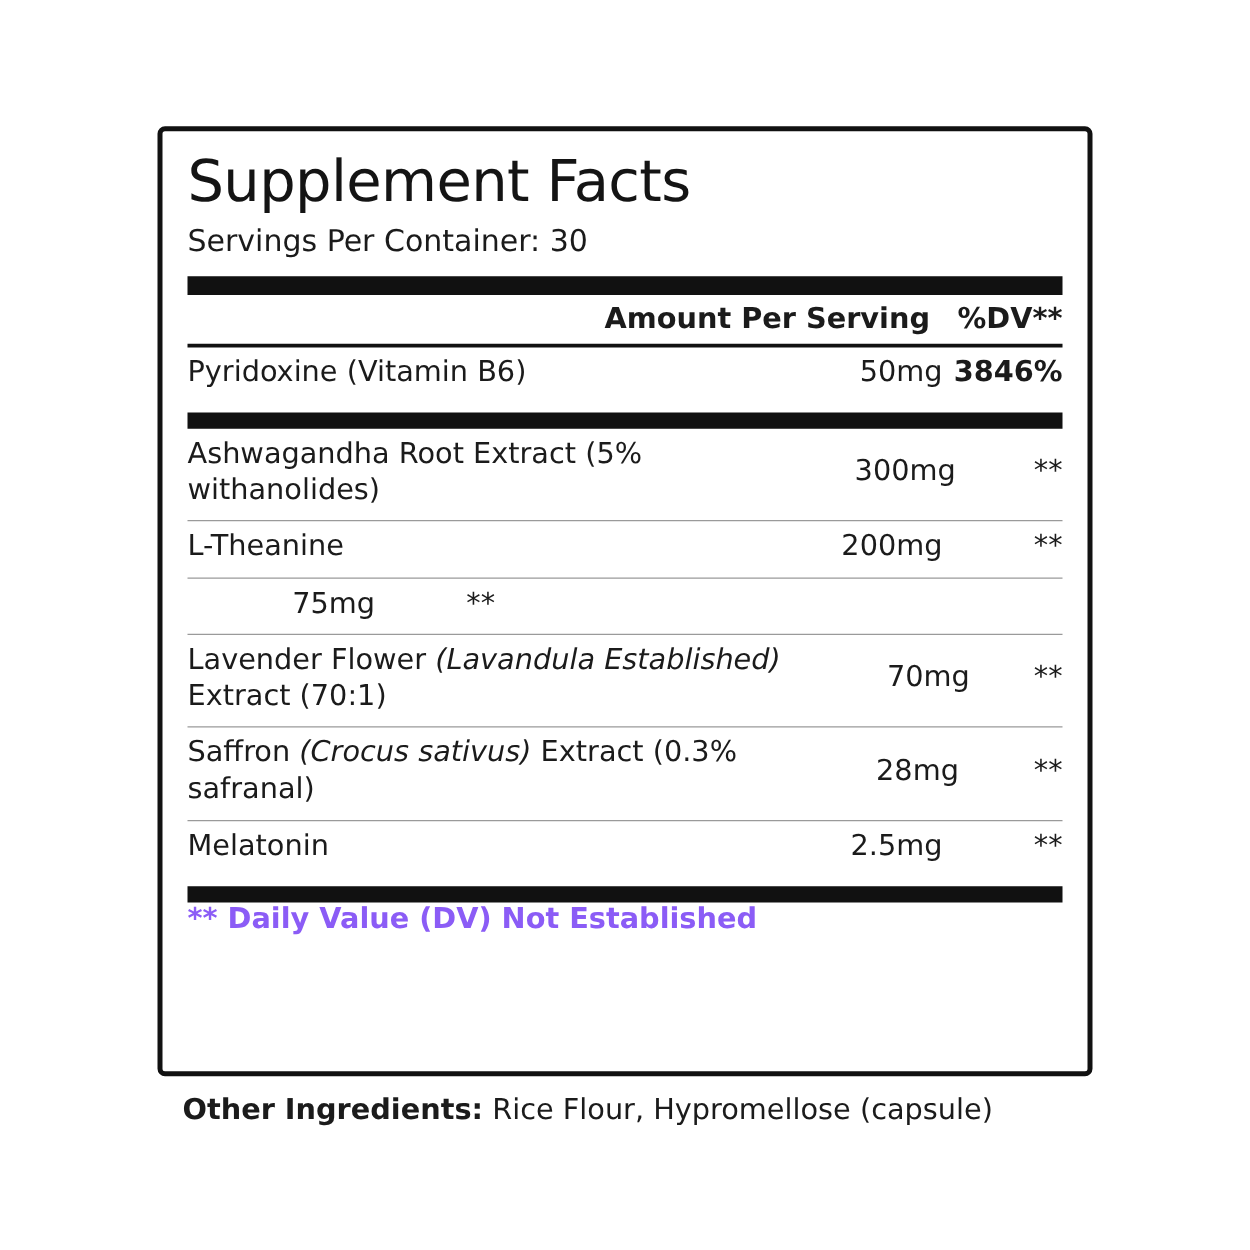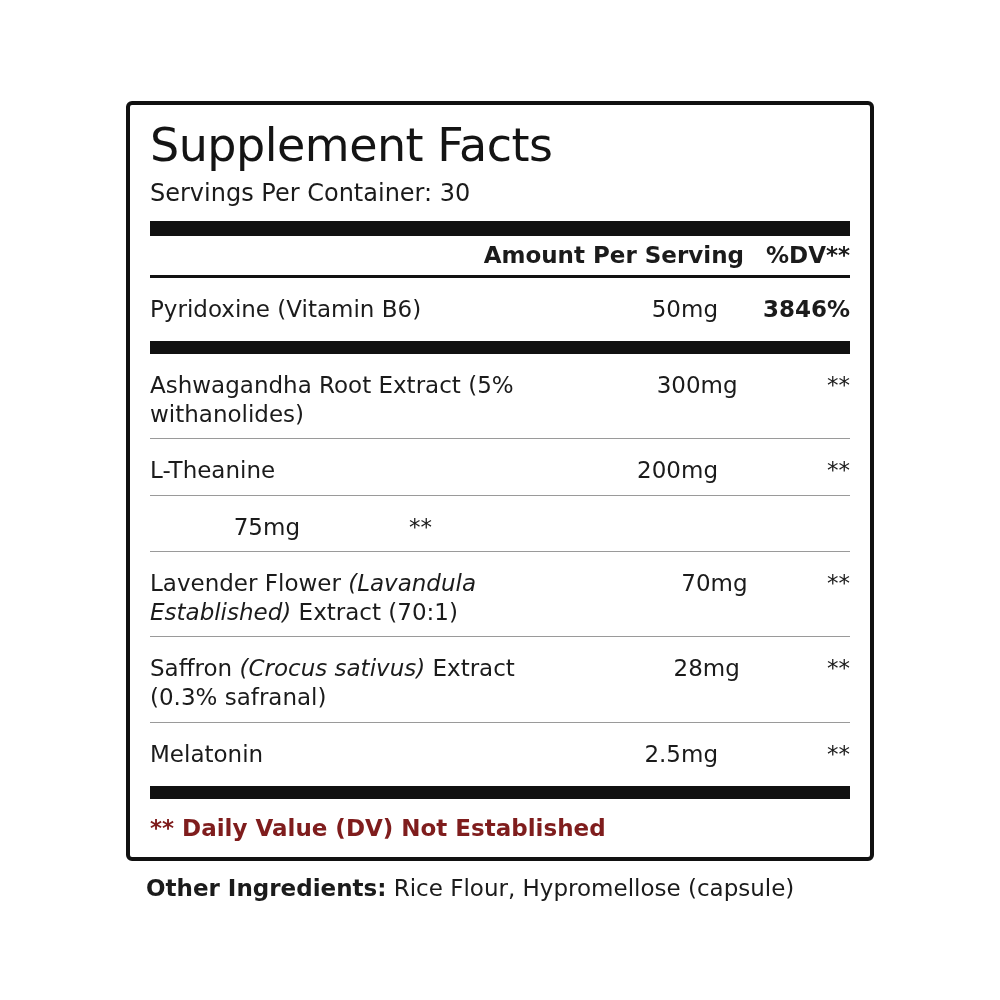--- a/index.html
+++ b/index.html
@@ -88,25 +88,24 @@
     padding-right: 10px;
     margin-left: 44px;
   }
   .head-dv {
     width: 96px;
     text-align: right;
   }
 
   .row {
     display: flex;
-    align-items: flex-start;
-    padding: 17px 0 9px 0;
+    align-items: center;
+    padding: 6px 0 9px 0;
     font-size: 23px;
     line-height: 1.27;
-    gap: 36px;
   }
   .row .name {
     flex: 1 1 auto;
     padding-right: 14px;
   }
   .row .amount {
     width: 150px;
     text-align: right;
     white-space: nowrap;
   }
@@ -114,22 +113,22 @@
     width: 96px;
     text-align: right;
     white-space: nowrap;
   }
 
   .ital { font-style: italic; }
 
   .footnote {
     font-size: 23px;
     font-weight: bold;
-    padding-top: 16px;
-    color: #7f1d1d;
+    padding-top: 0;
+    color: #8b5cf6;
   }
 
   .other-ingredients {
     position: absolute;
     left: 146px;
     top: 874px;
     width: 760px;
     font-size: 23px;
     line-height: 1.3;
   }

